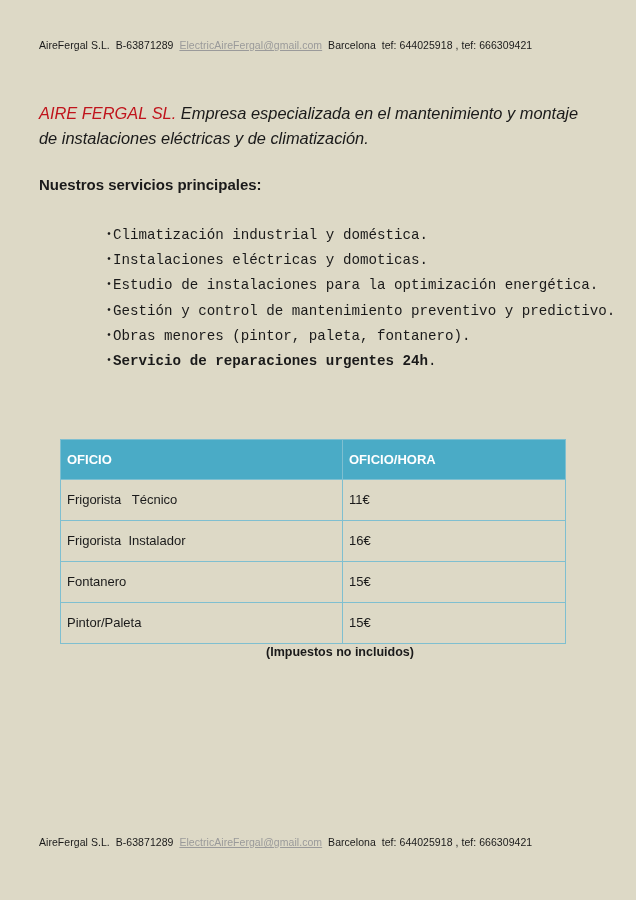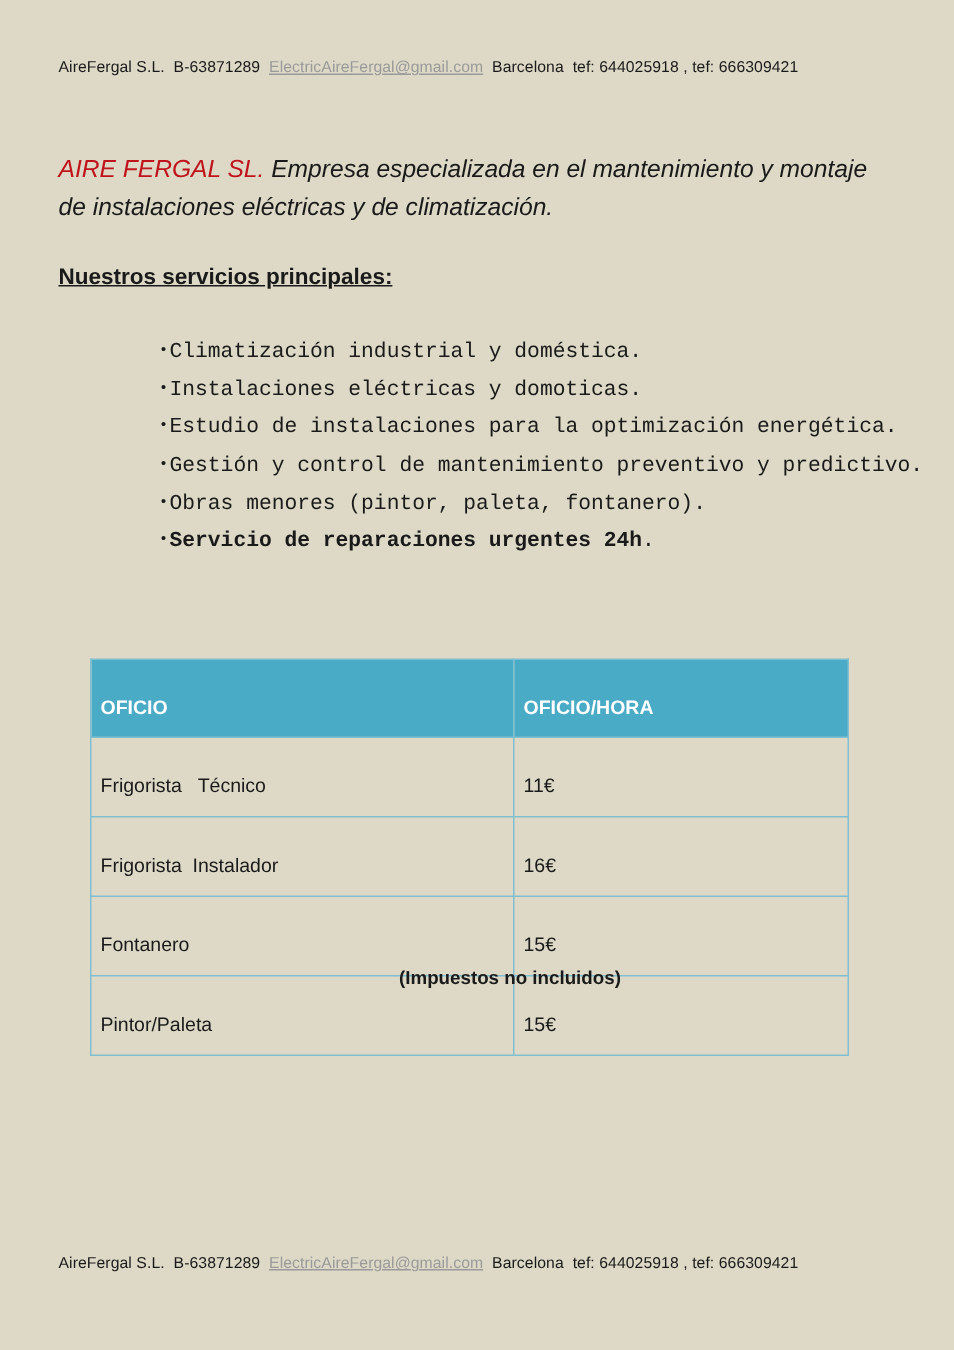--- a/index.html
+++ b/index.html
@@ -14,32 +14,31 @@
   .hdr .email { color:#9a9a9a; text-decoration:underline; }
   .hdr.top { top:39px; }
   .hdr.bottom { top:836px; }
   .intro {
     position:absolute; left:39px; top:101px; width:560px;
     font-size:16.4px; font-weight:normal; font-style:italic; line-height:25px;
   }
   .intro .brand { color:#c0141c; }
   .subtitle {
     position:absolute; left:39px; top:176px; font-size:15px; font-weight:bold;
-    text-decoration:underline;
   }
   .services { position:absolute; left:106px; top:226px; list-style:none; margin:0; padding:0; }
   .services li { font-size:14.2px; height:25.2px; line-height:18px; white-space:nowrap;font-family:Liberation Mono, monospace; }
   .services li .bullet { font-size:10px; position:relative; top:-2px; margin-right:1px; }
   .services li.bold .txt { font-weight:bold; }
   table.prices {
     position:absolute; left:60px; top:439px; width:506px; border-collapse:collapse;
     font-size:13px;
   }
   table.prices td, table.prices th {
-    border:1.5px solid #7fbfd0; text-align:left; vertical-align:top; padding:24px 6px 0 6px;
+    border:1.5px solid #7fbfd0; text-align:left; vertical-align:top; padding:12px 6px 0 6px;
     height:28px;
   }
   table.prices th { background:#4aabc6; color:#fff; font-weight:bold; height:27px; }
   table.prices td { color:#1a1a1a; }
   table.prices col.c1 { width:282px; }
   .note {
     position:absolute; left:266px; top:645px; font-size:12.5px; font-weight:bold;
   }
 </style>
 </head>

